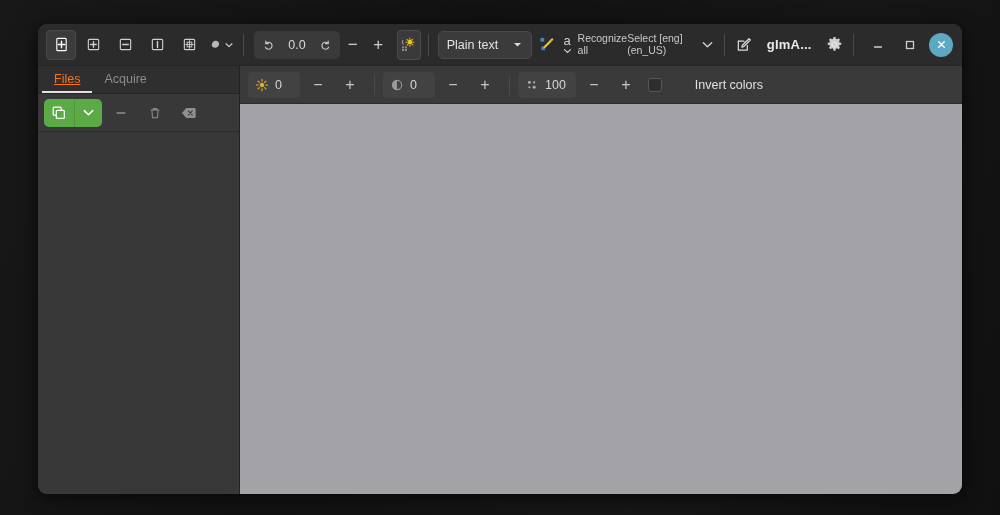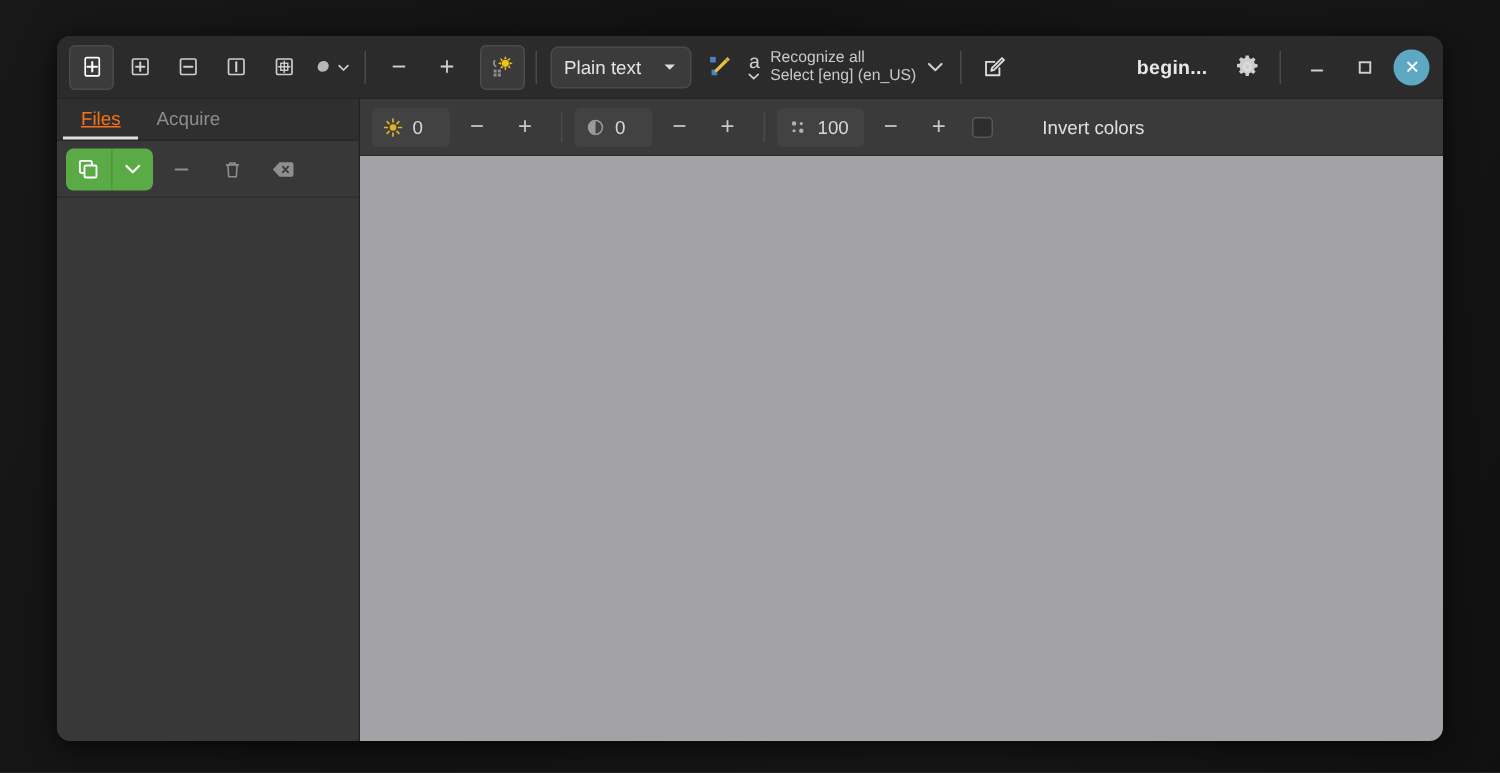--- a/index.html
+++ b/index.html
@@ -108,22 +108,22 @@
   .combo .clabel { margin-right: 14px; white-space: nowrap; }
 
   .langbtn {
     height: 32px;
     display: flex; align-items: center;
     padding: 0 4px 0 2px;
     cursor: pointer; border-radius: 4px;
     color: #d5d5d5;
   }
   .langtext {
-    display: flex; flex-direction: column;
-    align-items: flex-start; justify-content: center;
+    display: flex; flex-direction: row;
+    align-items: center; justify-content: center;
     line-height: 1.12;
     margin: 0 6px;
   }
   .langtext .l1 { font-size: 10.5px; color: #c9c9c9; }
   .langtext .l2 { font-size: 10.5px; color: #c9c9c9; }
 
   .spacer { flex: 1 1 auto; }
 
   .apptitle {
     font-size: 13px; font-weight: bold;
@@ -333,20 +333,39 @@
           </svg>
           <svg width="10" height="10" viewBox="0 0 12 12" style="margin-left:1px;">
             <path d="M2.5 4.5L6 8l3.5-3.5" fill="none" stroke="currentColor" stroke-width="1.4" stroke-linecap="round" stroke-linejoin="round"></path>
           </svg>
         </span>
       </div>
     </div>
 
     <div class="sep"></div>
 
+    <div class="spin">
+      <div class="sbtn">
+        <span>
+          <svg width="14" height="14" viewBox="0 0 16 16">
+            <path d="M5.5 3.5v3h3" fill="none" stroke="currentColor" stroke-width="1.3" stroke-linecap="round" stroke-linejoin="round"></path>
+            <path d="M5.6 6.2A4 4 0 1 1 5 10.5" fill="none" stroke="currentColor" stroke-width="1.3" stroke-linecap="round"></path>
+          </svg>
+        </span>
+      </div>
+      <div class="sval">0.0</div>
+      <div class="sbtn">
+        <span>
+          <svg width="14" height="14" viewBox="0 0 16 16">
+            <path d="M10.5 3.5v3h-3" fill="none" stroke="currentColor" stroke-width="1.3" stroke-linecap="round" stroke-linejoin="round"></path>
+            <path d="M10.4 6.2A4 4 0 1 0 11 10.5" fill="none" stroke="currentColor" stroke-width="1.3" stroke-linecap="round"></path>
+          </svg>
+        </span>
+      </div>
+    </div>
 
     <div class="plainbtn">
       <span style="font-size:17px;line-height:1;">−</span>
     </div>
     <div class="plainbtn">
       <span style="font-size:17px;line-height:1;">+</span>
     </div>
 
     <div class="tbtn highlight" style="margin-left:6px;">
       <span>
@@ -414,21 +433,21 @@
         <svg width="16" height="16" viewBox="0 0 17 17">
           <path d="M2.5 4.5v9.5h9.5V9" fill="none" stroke="#dcdcdc" stroke-width="1.3" stroke-linecap="round" stroke-linejoin="round"></path>
           <path d="M2.5 4.5h6" fill="none" stroke="#dcdcdc" stroke-width="1.3" stroke-linecap="round"></path>
           <path d="M13.8 1.8l1.4 1.4-7 7-2 .6.6-2z" fill="none" stroke="#dcdcdc" stroke-width="1.3" stroke-linejoin="round"></path>
         </svg>
       </span>
     </div>
 
     <div class="spacer"></div>
 
-    <div class="apptitle">begin...</div>
+    <div class="apptitle">gImA...</div>
 
     <div class="plainbtn">
       <span>
         <svg width="17" height="17" viewBox="0 0 18 18">
           <path fill="#dcdcdc" d="M9 5.9A3.1 3.1 0 1 0 9 12.1 3.1 3.1 0 0 0 9 5.9zm0 1.5a1.6 1.6 0 1 1 0 3.2 1.6 1.6 0 0 1 0-3.2z"></path>
           <path fill="#dcdcdc" d="M7.9 1h2.2l.3 1.9 1.3.55 1.6-1.05 1.55 1.55-1.05 1.6.55 1.3 1.9.3v2.2l-1.9.3-.55 1.3 1.05 1.6-1.55 1.55-1.6-1.05-1.3.55-.3 1.9H7.9l-.3-1.9-1.3-.55-1.6 1.05L3.15 12.5l1.05-1.6-.55-1.3L1.75 9.3V7.1l1.9-.3.55-1.3-1.05-1.6L4.7 2.35l1.6 1.05 1.3-.55z" opacity=".92"></path>
         </svg>
       </span>
     </div>
 

